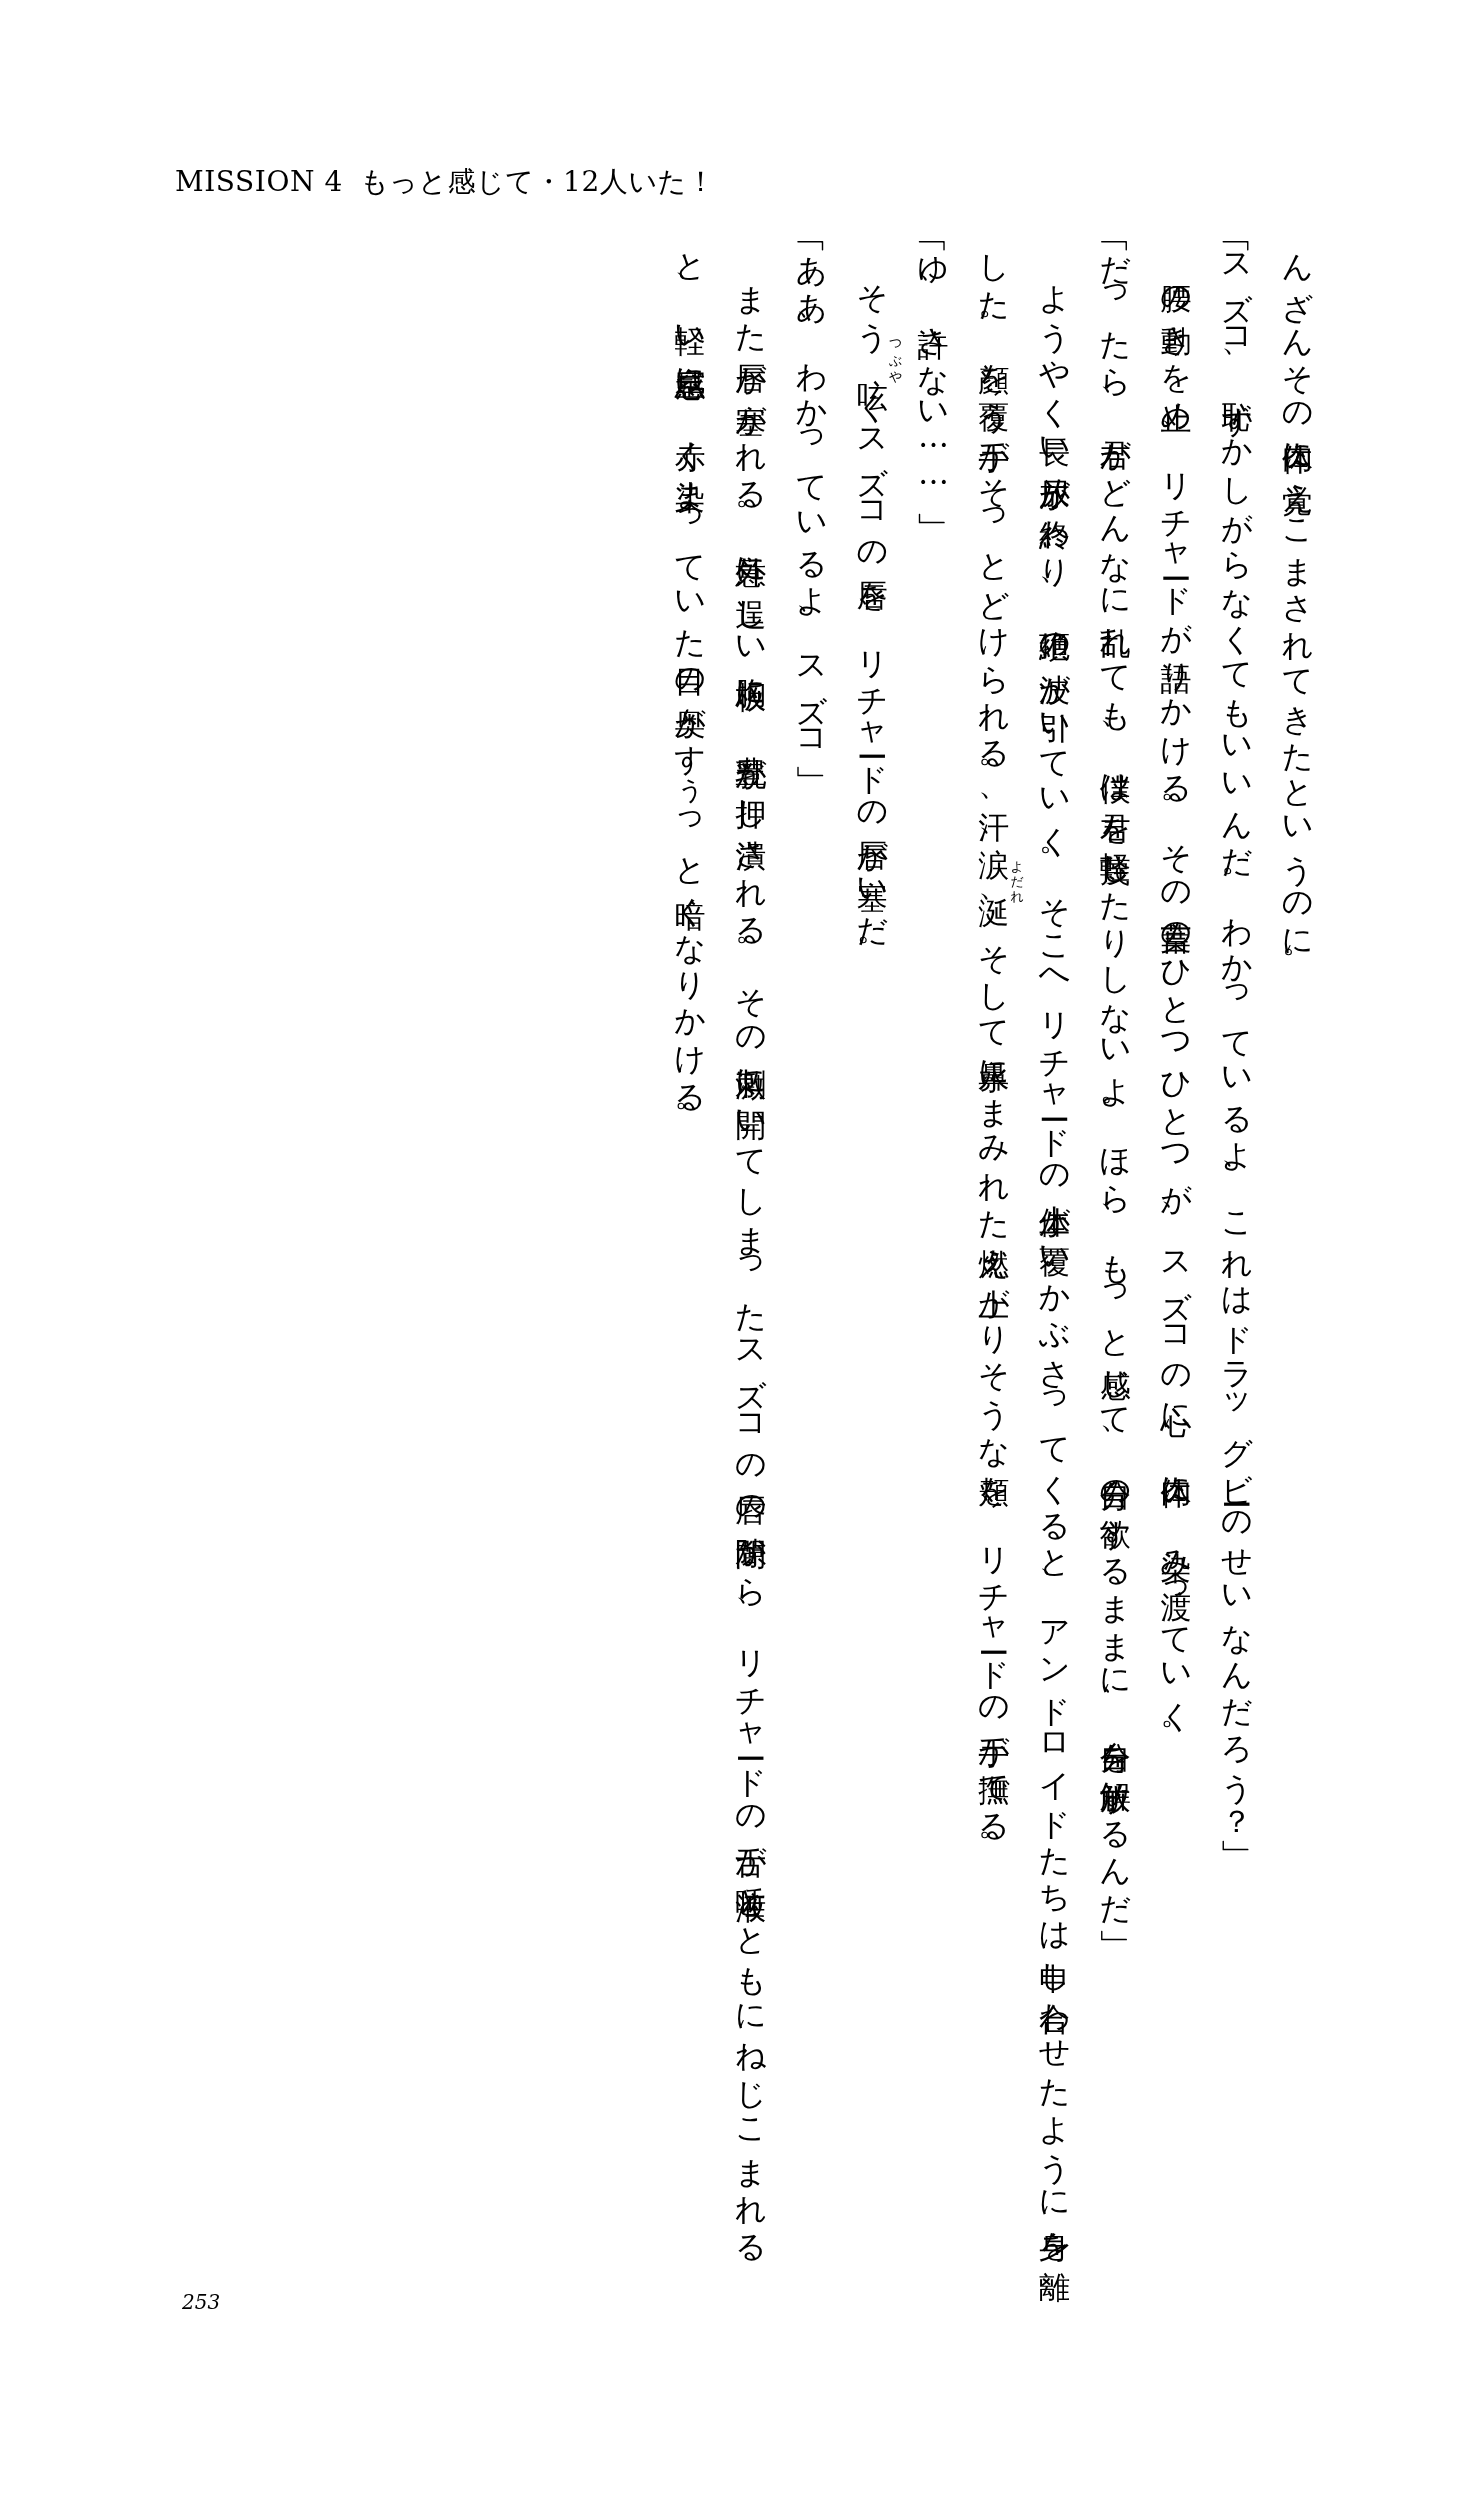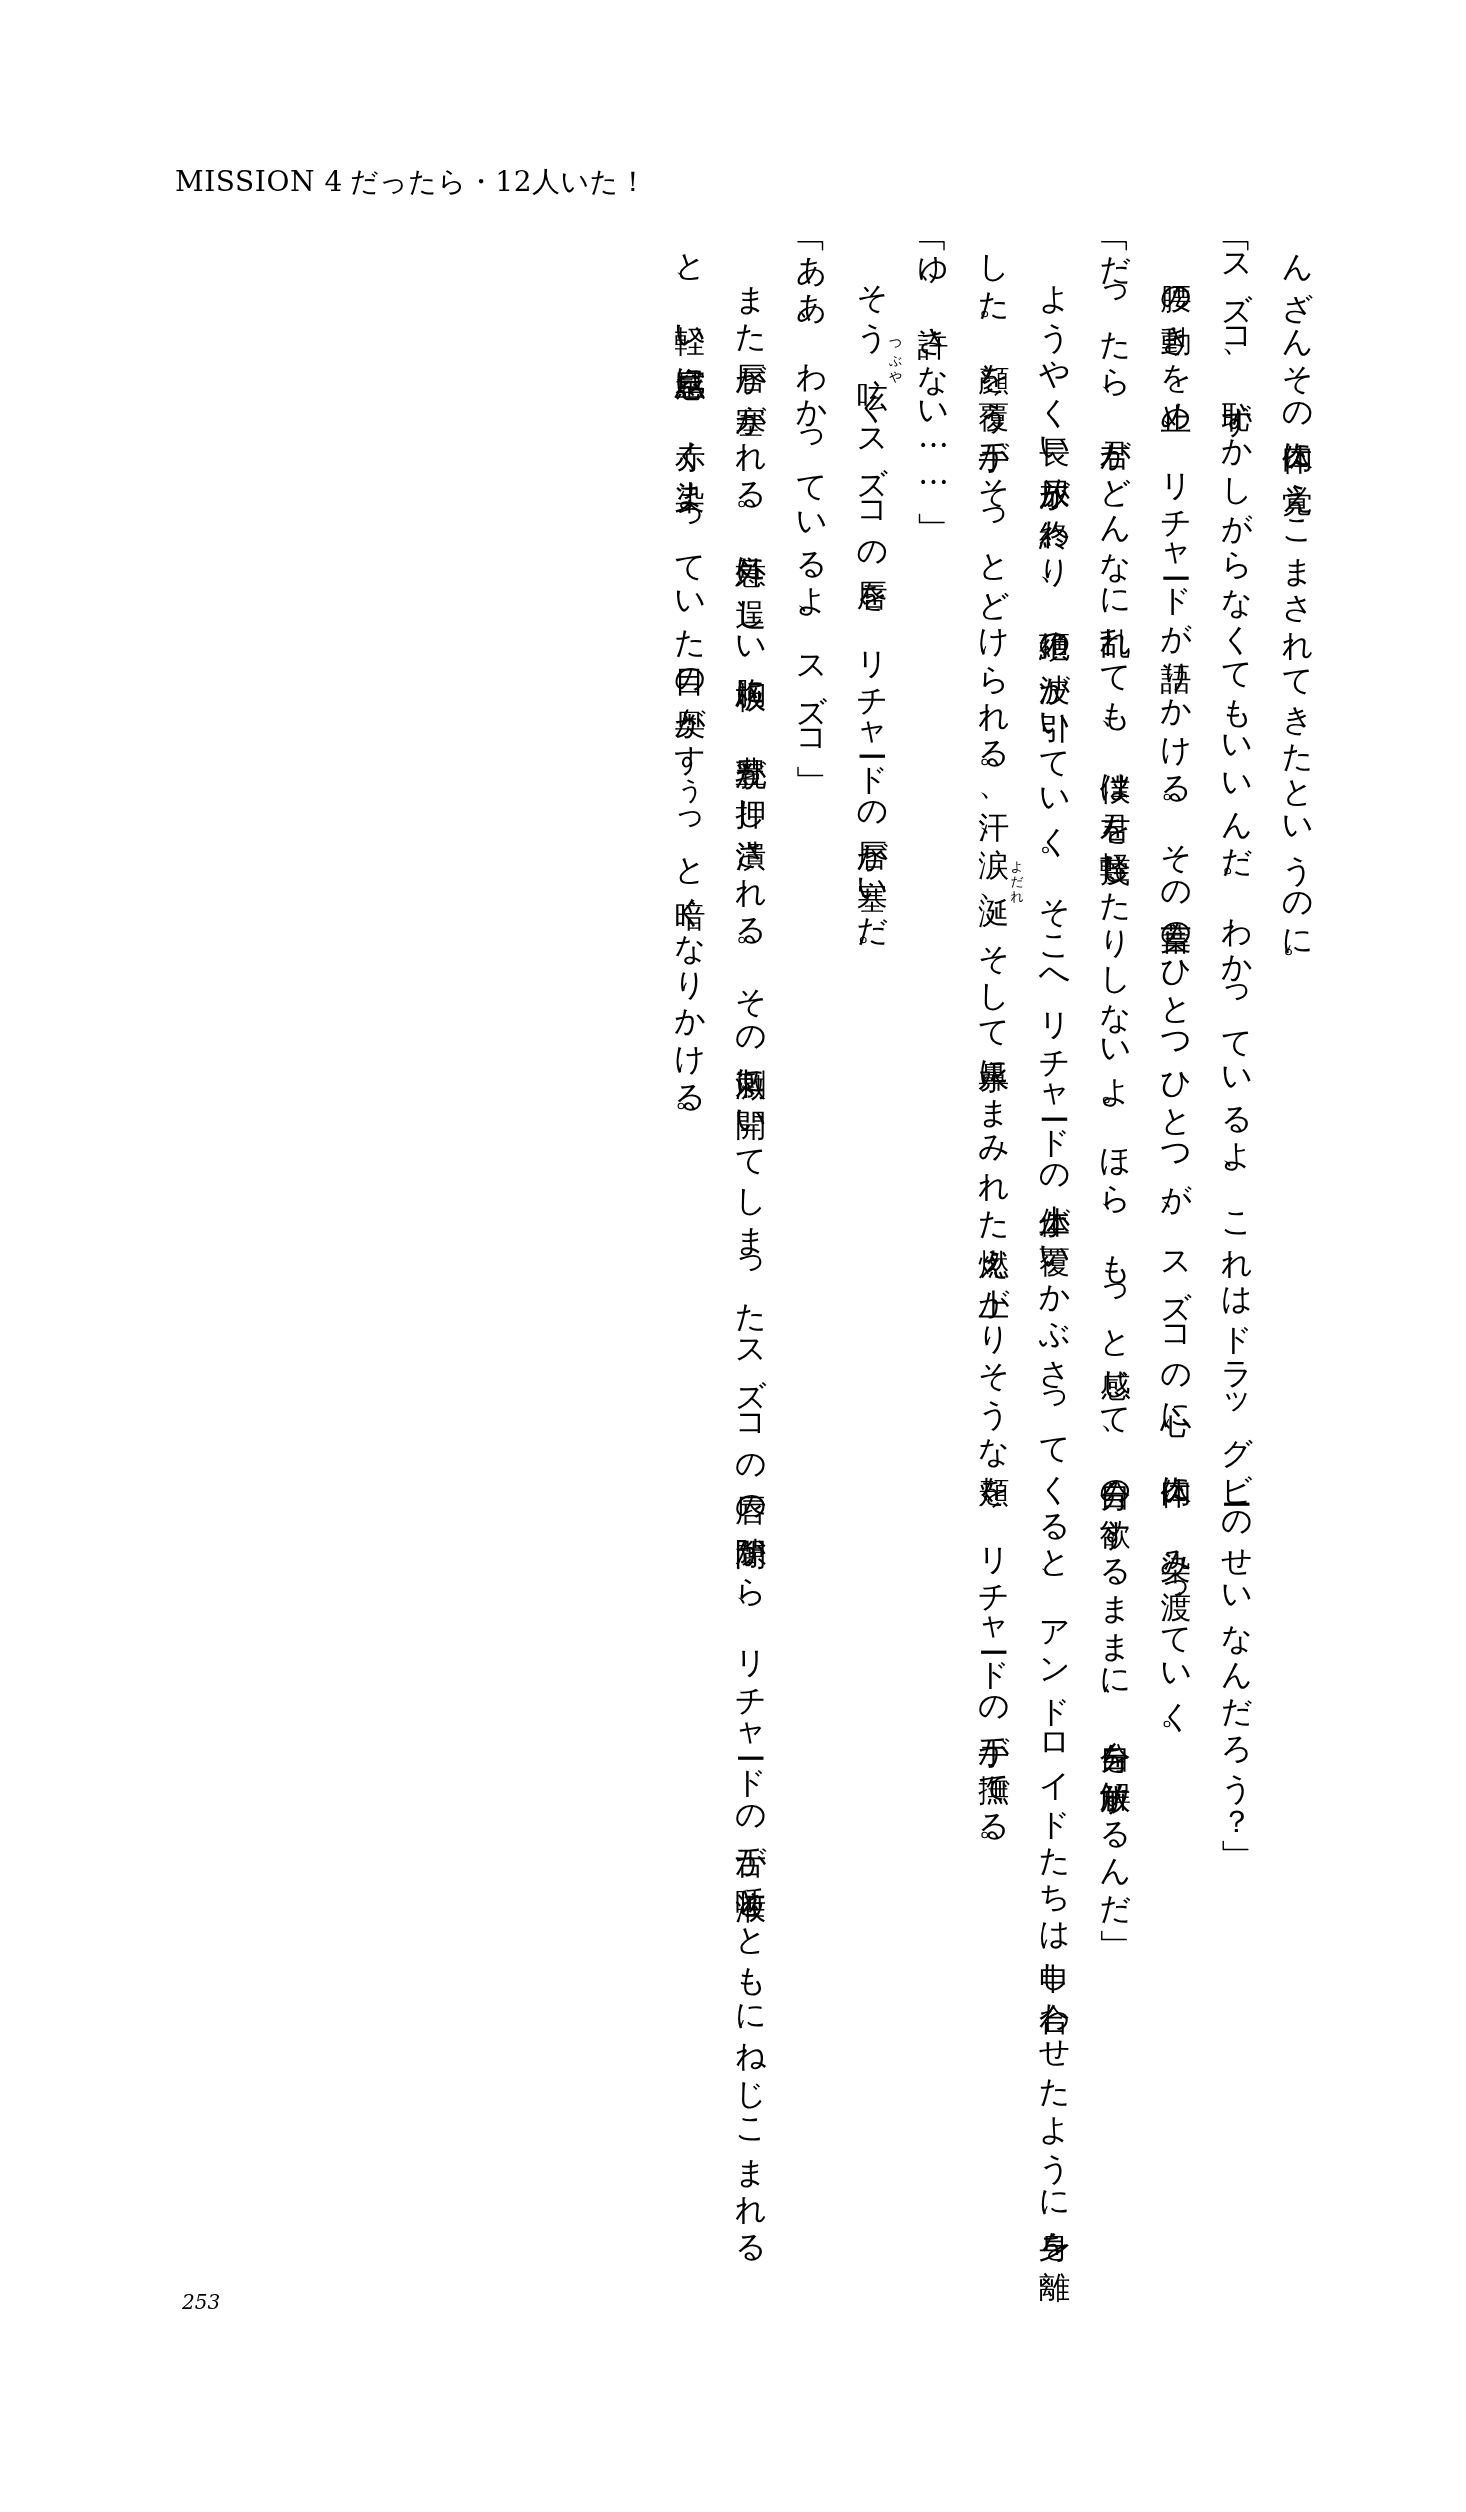--- a/index.html
+++ b/index.html
@@ -27,21 +27,21 @@
     position: absolute;
     left: 175px;
     top: 163px;
     font-size: 28px;
     letter-spacing: 0.02em;
     white-space: nowrap;
     font-family: "DejaVu Serif", "Liberation Serif", serif;
   }
   .running-head .mission {
     font-weight: 400;
-    margin-right: 7px;
+    margin-right: 17px;
   }
   .running-head .chapter {
     font-weight: 400;
   }
   
   .vtext {
     position: absolute;
     right: 139px;
     top: 232px;
     height: 2017px;
@@ -79,21 +79,21 @@
     font-style: italic;
     font-family: "DejaVu Serif", "Liberation Serif", serif;
   }
 </style>
 </head>
 <body>
 
 <div class="page">
 
   <div class="running-head">
-    <span class="mission">MISSION 4</span><span class="chapter">だったら・12人いた！</span>
+    <span class="mission">MISSION 4</span><span class="chapter">もっと感じて・12人いた！</span>
   </div>
 
   <div class="vtext">
     <p>んざんその肉体に覚えこまされてきたというのに。</p>
     <p>「スズコ、恥ずかしがらなくてもいいんだ。わかっているよ、これはドラッグビーのせいなんだろう？」</p>
     <p class="indent">腰の動きを止め、リチャードが語りかける。その言葉のひとつひとつが、スズコの心に、肉体に、染み渡っていく。</p>
     <p>「だったら、君がどんなに乱れても、僕は君を軽蔑したりしないよ。ほら、もっと感じて、自分の欲するままに、自分を解放するんだ」</p>
     <p class="indent">ようやく長い放尿が終わり、絶頂の波が引いていく。そこへリチャードの上体が覆いかぶさってくると、アンドロイドたちは申し合わせたように身を離した。顔を覆う手がそっとどけられる。汗、涙、<ruby>涎<rt>よだれ</rt></ruby>、そして鼻水にまみれた燃え上がりそうな頬を、リチャードの手が撫でる。</p>
     <p>「ゆ、許さない……」</p>
     <p class="indent">そう<ruby>呟<rt>つぶや</rt></ruby>くスズコの唇を、リチャードの唇が塞いだ。</p>

